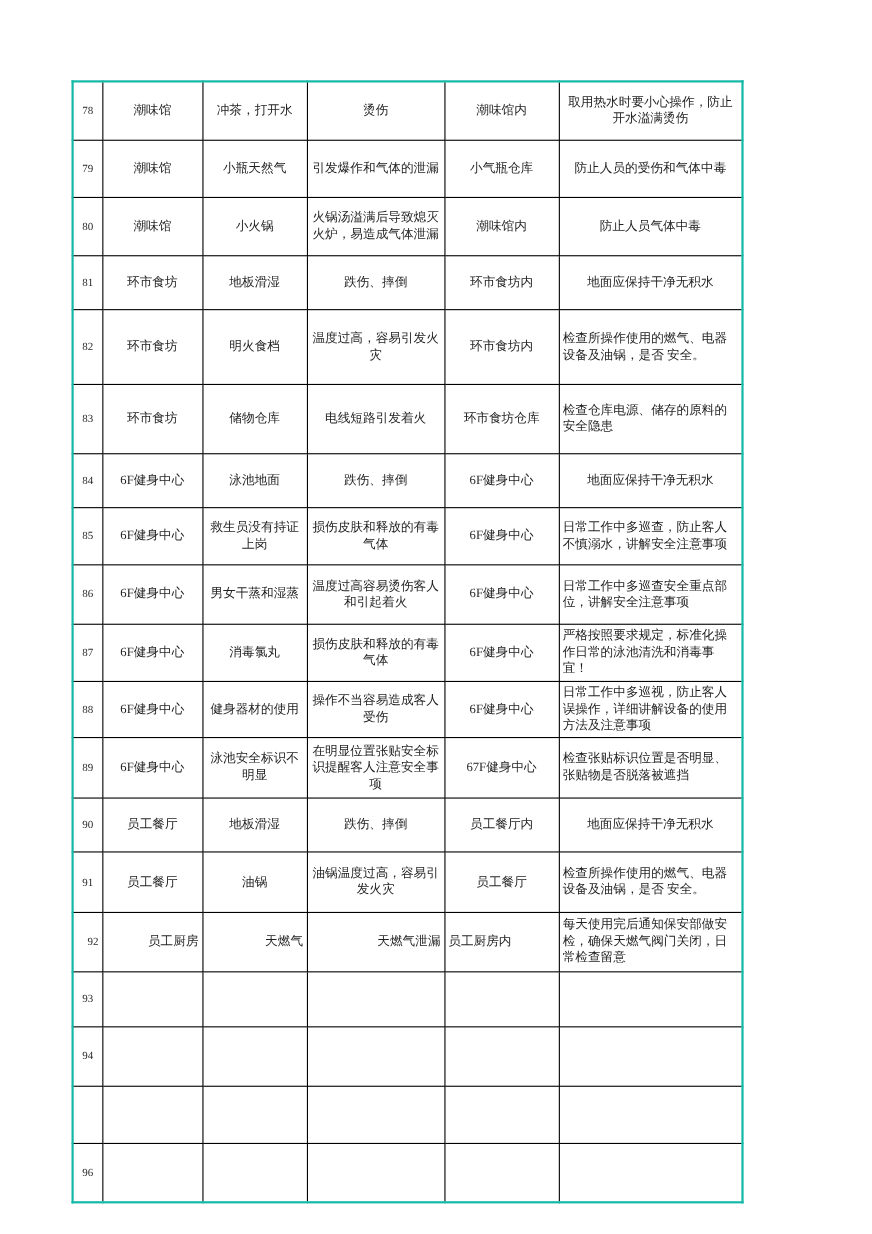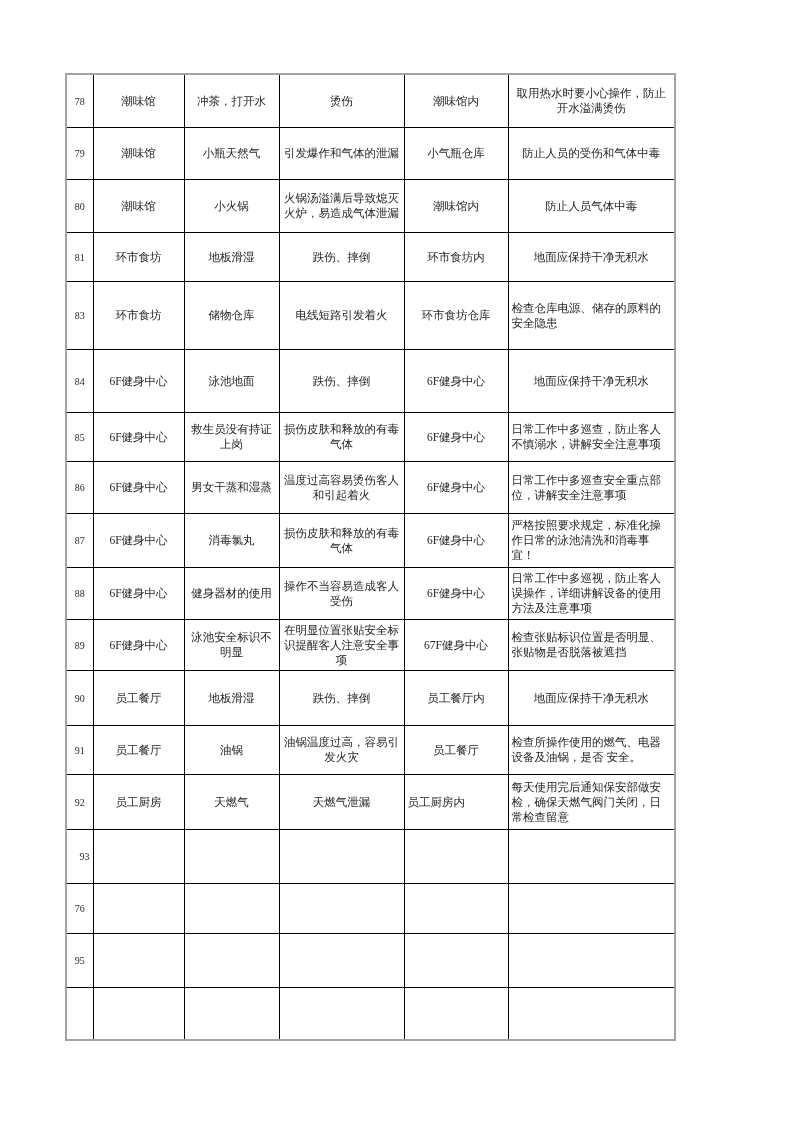--- a/index.html
+++ b/index.html
@@ -20,21 +20,21 @@
     inset: 0;
     background: #ffffff;
   }
   table.hazard-table {
     position: absolute;
     left: 65px;
     top: 73px;
     width: 609px;
     border-collapse: collapse;
     table-layout: fixed;
-    border: 2px solid #a3a3a3;
+    border: 2px solid #14b8a6;
   }
   table.hazard-table td {
     border: 1.5px solid #000;
     vertical-align: middle;
     text-align: center;
     padding: 2px 3px;
     font-size: 11.5px;
     line-height: 15px;
     word-break: break-all;
     overflow: hidden;
@@ -107,20 +107,28 @@
     </tr>
         <tr>
       <td class="col-num">81</td>
       <td class="col-loc">环市食坊</td>
       <td class="col-item">地板滑湿</td>
       <td class="col-risk">跌伤、摔倒</td>
       <td class="col-area">环市食坊内</td>
       <td class="col-measure">地面应保持干净无积水</td>
     </tr>
         <tr>
+      <td class="col-num">82</td>
+      <td class="col-loc">环市食坊</td>
+      <td class="col-item">明火食档</td>
+      <td class="col-risk">温度过高，容易引发火灾</td>
+      <td class="col-area">环市食坊内</td>
+      <td class="col-measure align-left">检查所操作使用的燃气、电器设备及油锅，是否 安全。</td>
+    </tr>
+        <tr>
       <td class="col-num">83</td>
       <td class="col-loc">环市食坊</td>
       <td class="col-item">储物仓库</td>
       <td class="col-risk">电线短路引发着火</td>
       <td class="col-area">环市食坊仓库</td>
       <td class="col-measure align-left">检查仓库电源、储存的原料的安全隐患</td>
     </tr>
         <tr>
       <td class="col-num">84</td>
       <td class="col-loc">6F健身中心</td>
@@ -195,21 +203,21 @@
     </tr>
         <tr>
       <td class="col-num">93</td>
       <td class="col-loc"></td>
       <td class="col-item"></td>
       <td class="col-risk"></td>
       <td class="col-area"></td>
       <td class="col-measure"></td>
     </tr>
         <tr>
-      <td class="col-num">76</td>
+      <td class="col-num">94</td>
       <td class="col-loc"></td>
       <td class="col-item"></td>
       <td class="col-risk"></td>
       <td class="col-area"></td>
       <td class="col-measure"></td>
     </tr>
         <tr>
       <td class="col-num">95</td>
       <td class="col-loc"></td>
       <td class="col-item"></td>

